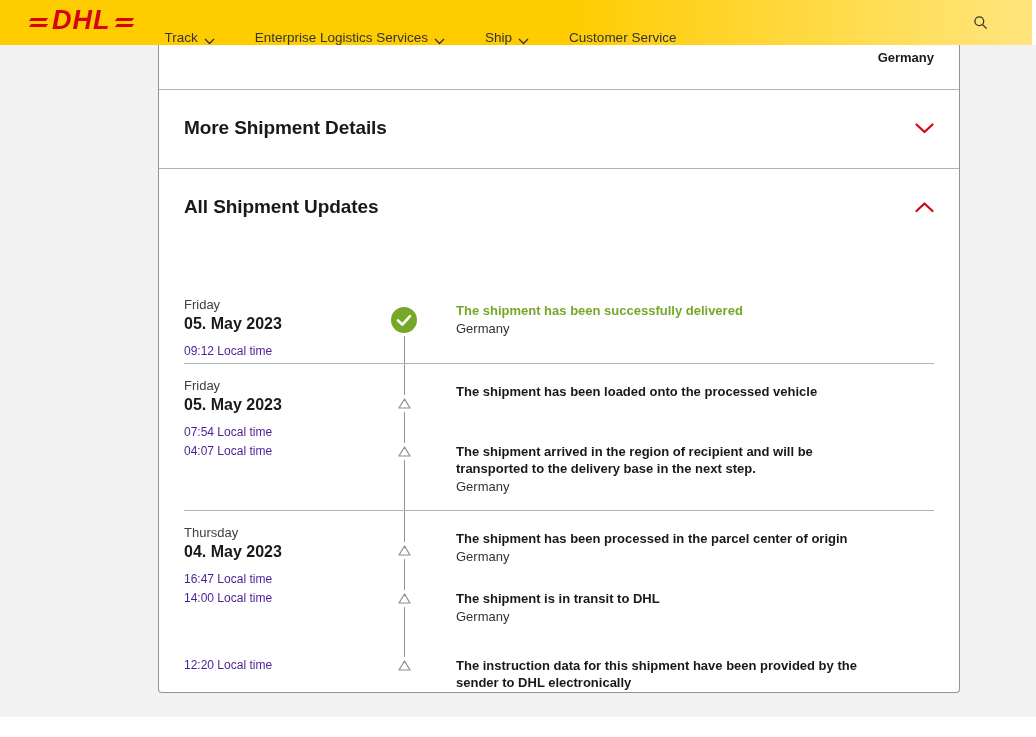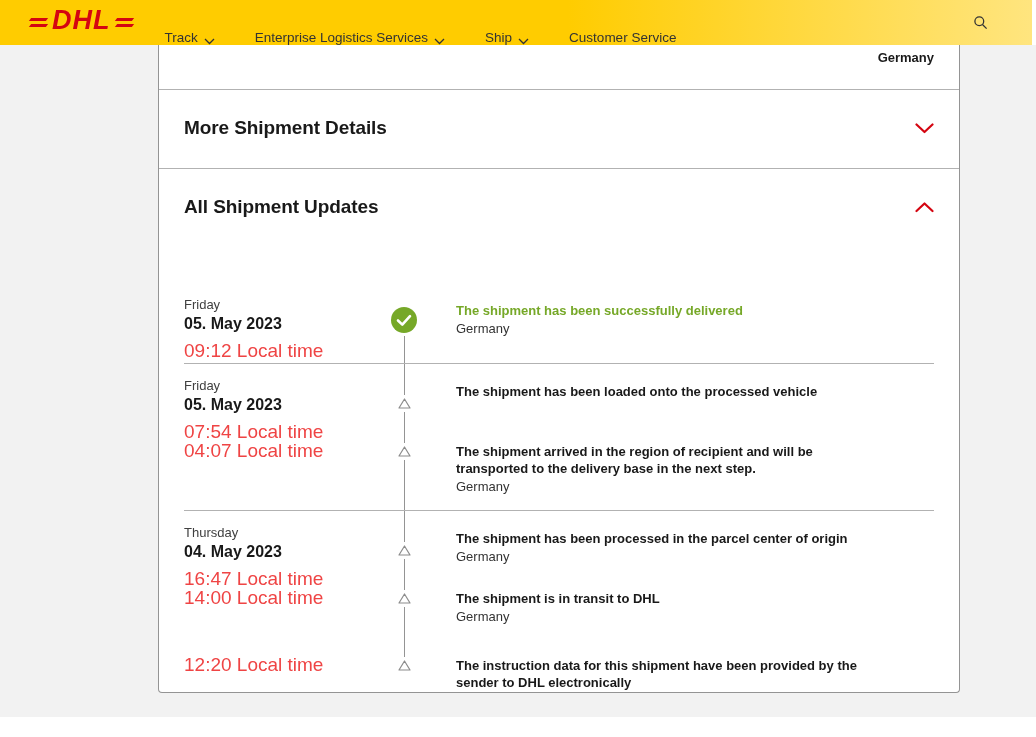--- a/index.html
+++ b/index.html
@@ -37,21 +37,21 @@
   .timeline { margin-top:36px; padding:0 25px; }
   .t-row { display:flex; align-items:stretch; }
   .t-row.with-day { min-height:79px; }
   .t-row.first { min-height:80px; }
   .t-row.tall { min-height:67px; }
   .t-row.short { min-height:45px; }
   .t-left { width:195px; padding-right:10px; }
   .with-day .t-left { padding-top:14px; }
   .t-day  { font-size:13px; color:#404040; line-height:16px; }
   .t-date { font-size:16px; font-weight:bold; color:#191919; line-height:21px; }
-  .t-time { font-size:19px; color:#ef4444; line-height:16px; }
+  .t-time { font-size:12px; color:#4c1d95; line-height:16px; }
   .with-day .t-time { margin-top:9px; }
 
   .t-iconcol { width:50px; display:flex; flex-direction:column; align-items:center; }
   .seg { width:1px; background:#949494; }
   .seg-top { flex:0 0 auto; }
   .seg-bottom { flex:1 1 auto; }
   .seg.hidden { background:transparent; }
   .t-icon { flex:0 0 auto; margin:3px 0; display:flex; }
 
   .t-msg { width:455px; padding-left:27px; font-size:13px; }

